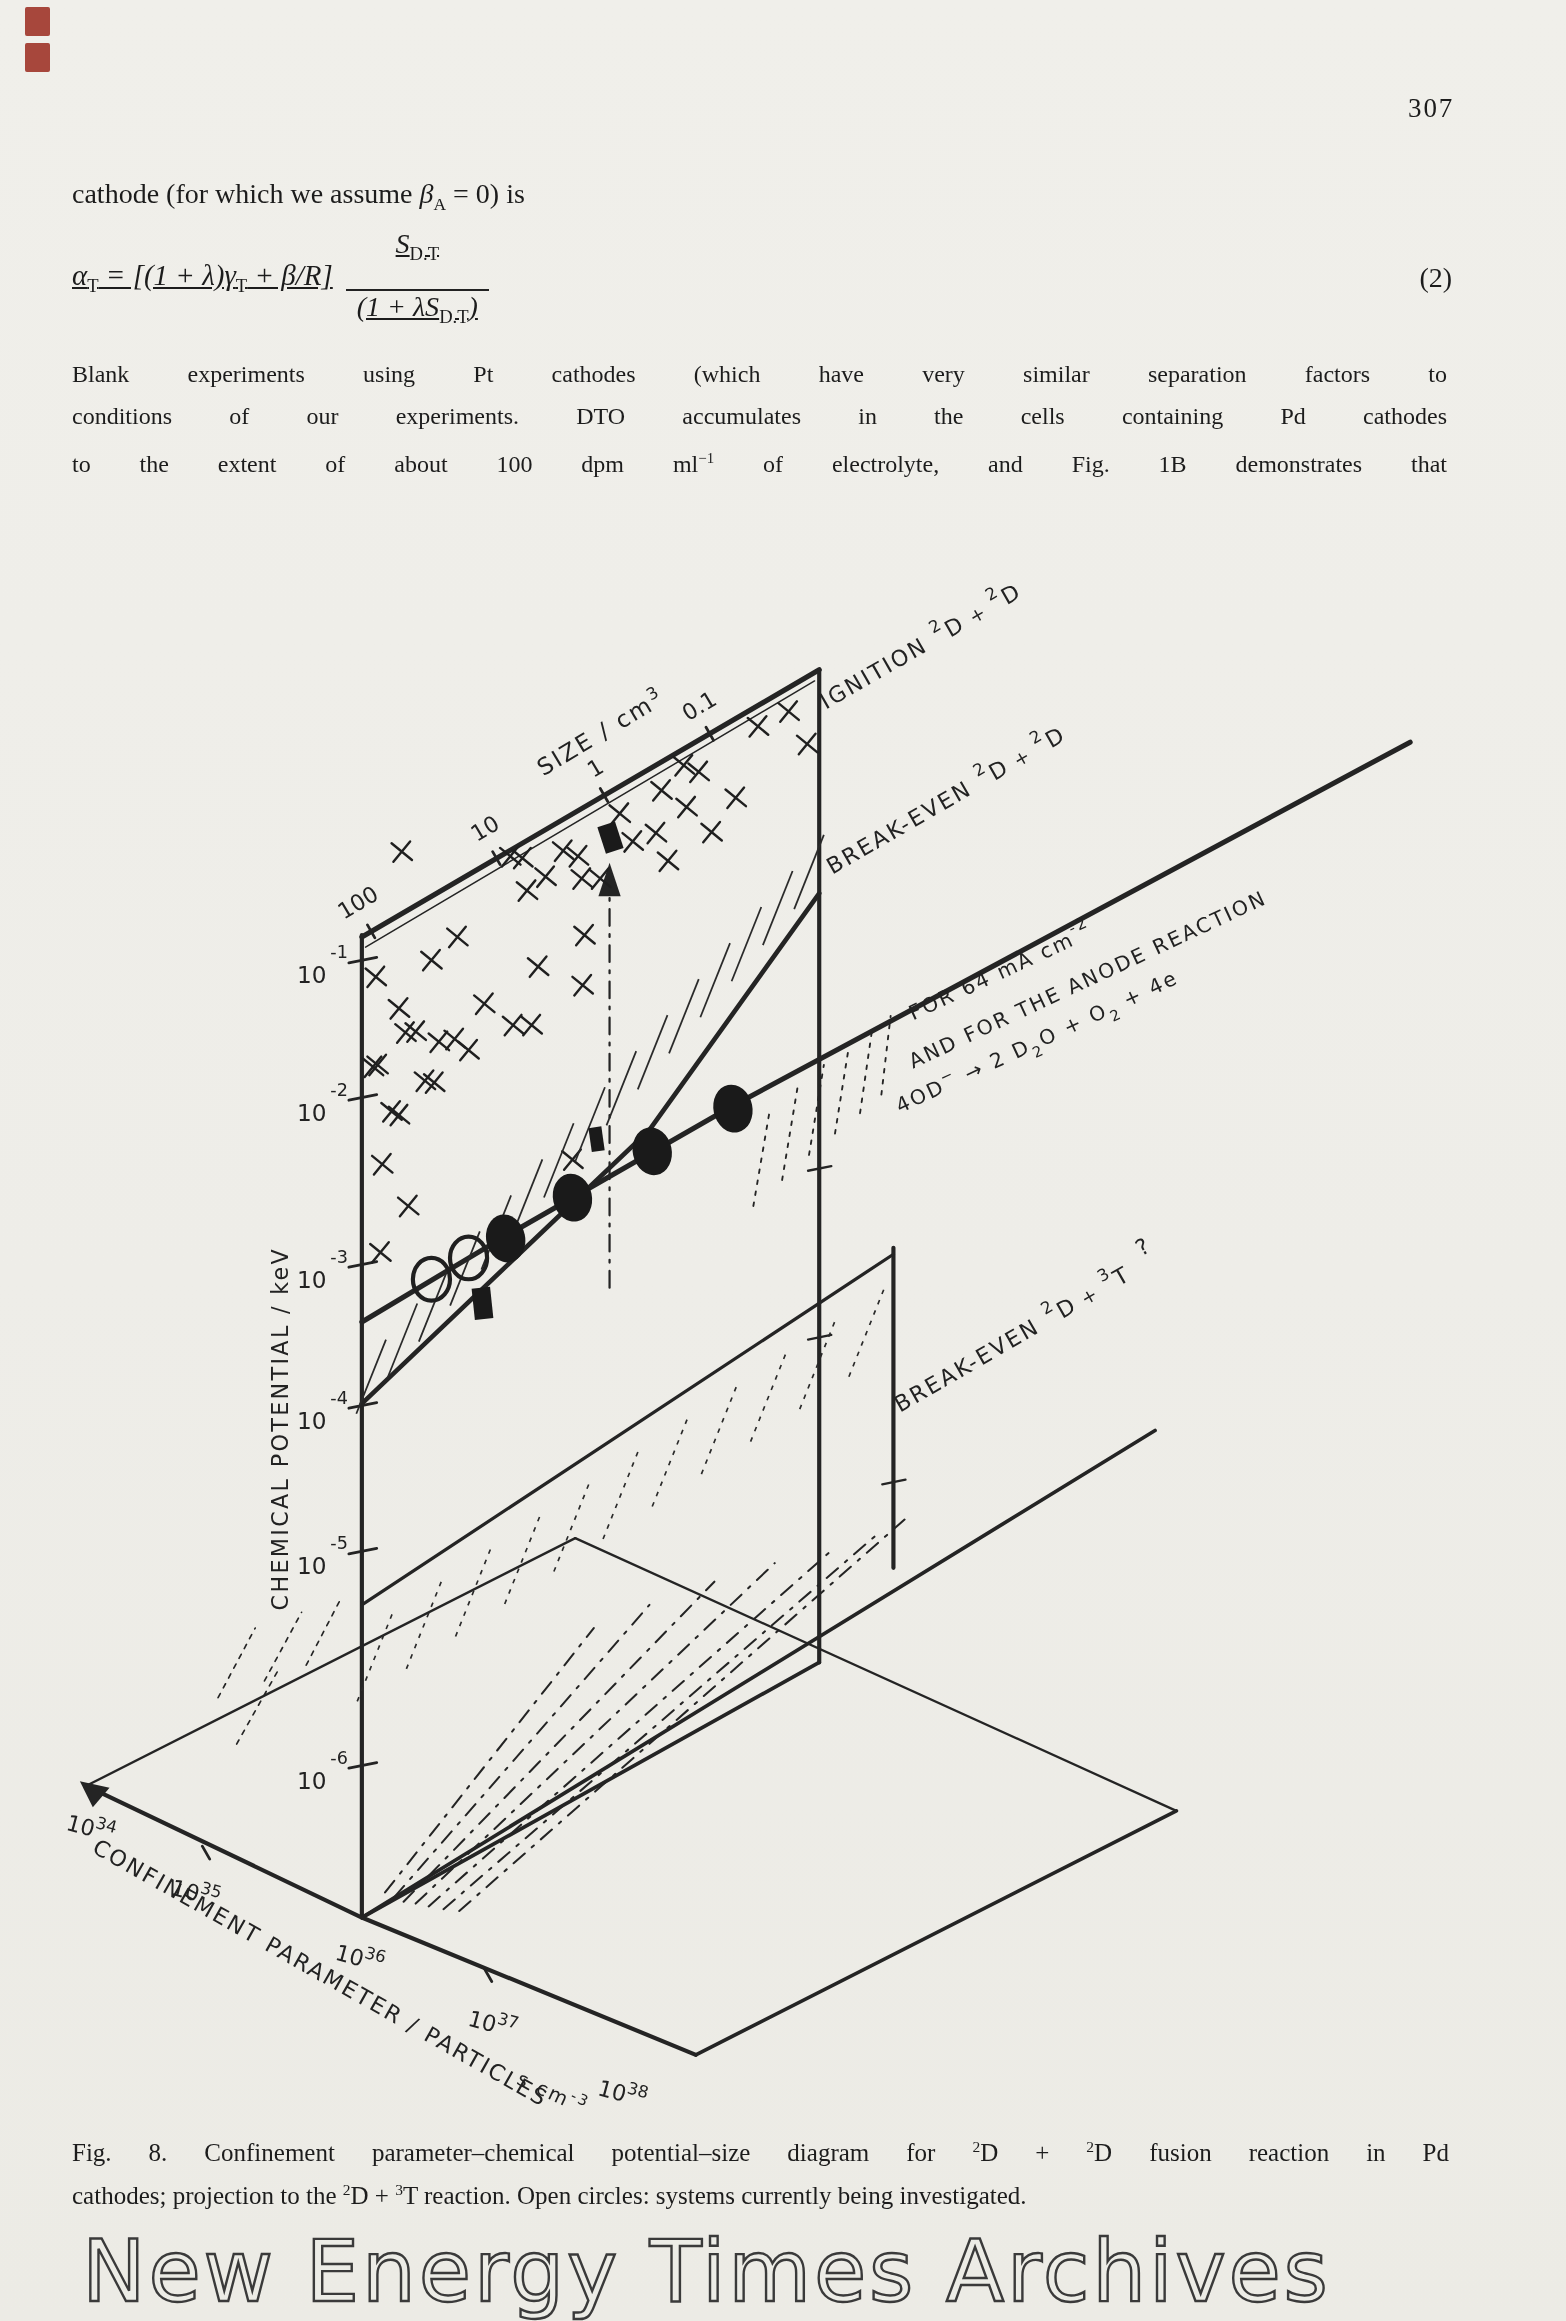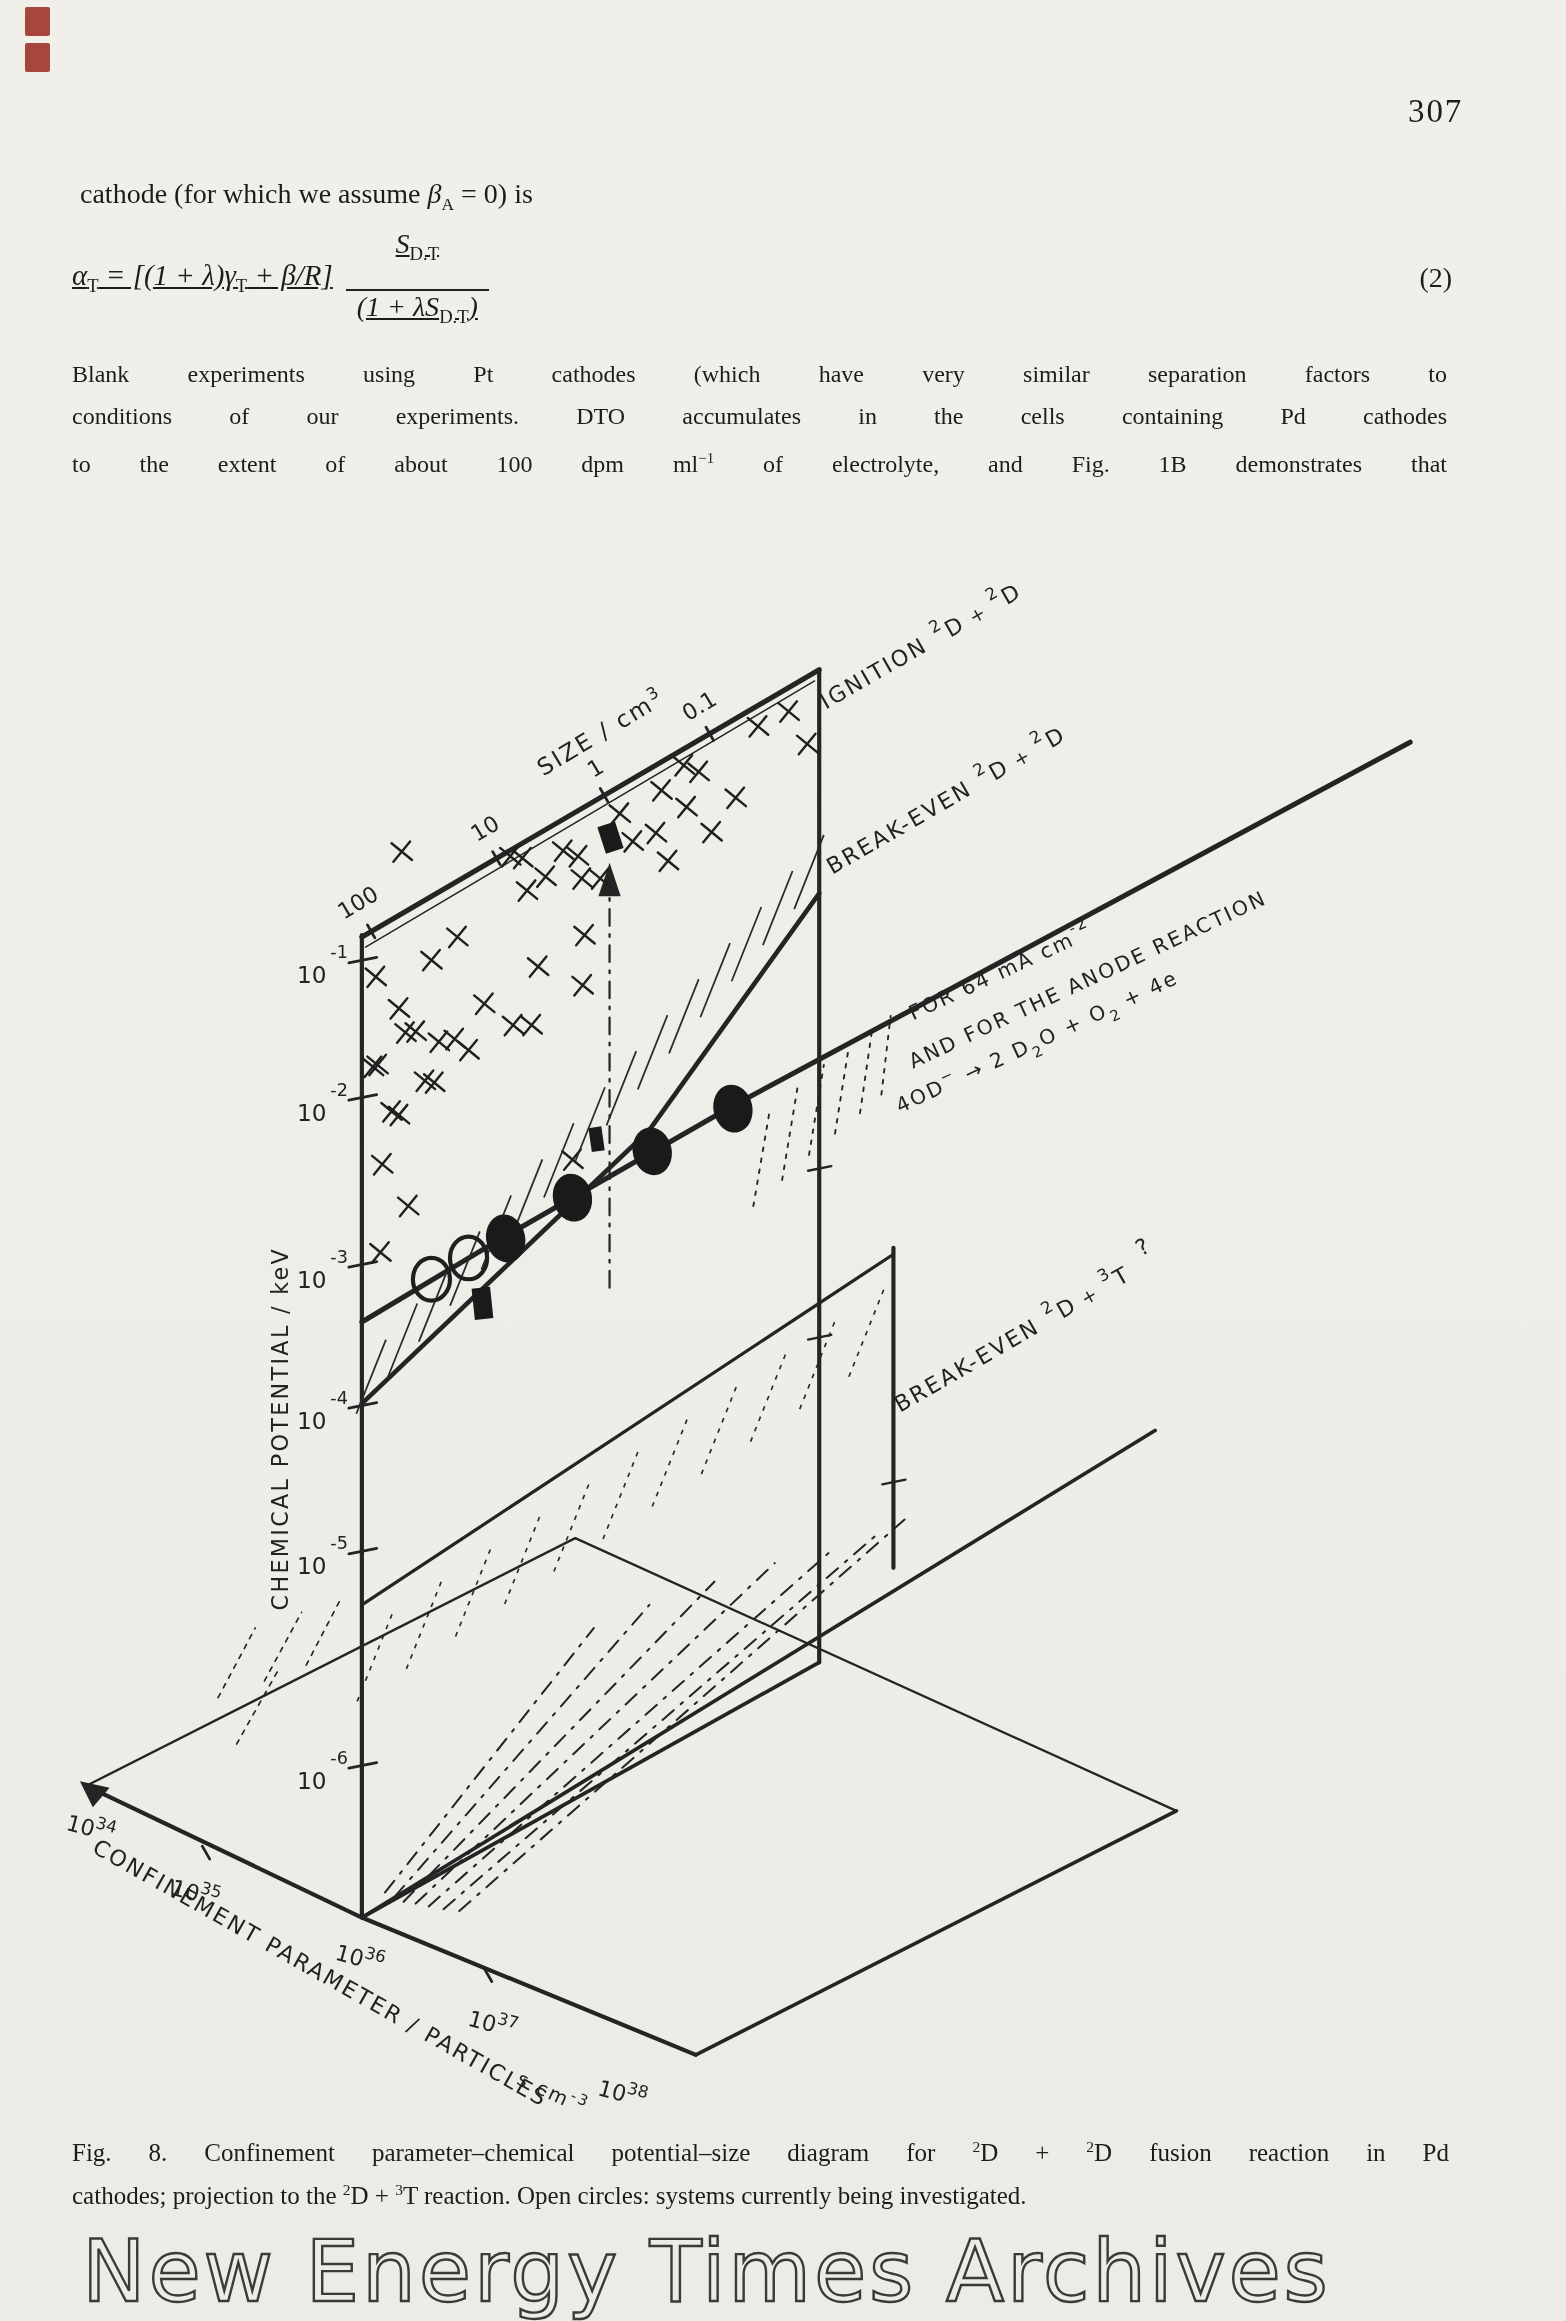--- a/index.html
+++ b/index.html
@@ -3,22 +3,22 @@
 <meta charset="utf-8">
 <style>
   html,body{margin:0;padding:0;background:#d8d6d0;}
   .page{
     position:relative;width:1567px;height:2322px;margin:0 auto;
     background:linear-gradient(180deg,#f0efea 0%,#eeede8 55%,#ecebe5 100%);
     font-family:"Liberation Serif",serif;color:#1c1c1c;overflow:hidden;
   }
   .redmark{position:absolute;left:25px;width:25px;height:29px;background:#9e3429;opacity:.9;border-radius:1.9px;}
   #redmark1{top:7.4px;} #redmark2{top:43px;}
-  .pageno{position:absolute;left:1408px;top:93px;font-size:33px;letter-spacing:1.9px;}
-  .intro{position:absolute;left:72px;top:178px;width:1375px;font-size:28px;margin-left:8px;}
+  .pageno{position:absolute;left:1408px;top:93px;font-size:27px;letter-spacing:1.9px;}
+  .intro{position:absolute;left:72px;top:178px;width:1375px;font-size:28px;}
   .intro i, .eq i{font-style:italic;}
   sub{font-size:.62em;}
   sup{font-size:.62em;}
   .eq{position:absolute;left:72px;top:228px;width:1382px;display:flex;align-items:center;font-size:29px;font-style:italic;}
   .eq .eqmain{display:flex;align-items:center;text-decoration:underline;}
   .eq sub{font-style:normal;font-size:18.6px;}
   .frac{display:inline-block;text-align:center;margin-left:13px;vertical-align:middle;font-size:28px;}
   .frac .num{padding:0 11px 4.6px;}
   .frac .den{border-top:2.3px solid #222;padding:0 11px 0;margin-top:20px;}
   .eqno{margin-left:auto;font-style:normal;font-size:28px;padding-right:1.9px;}

